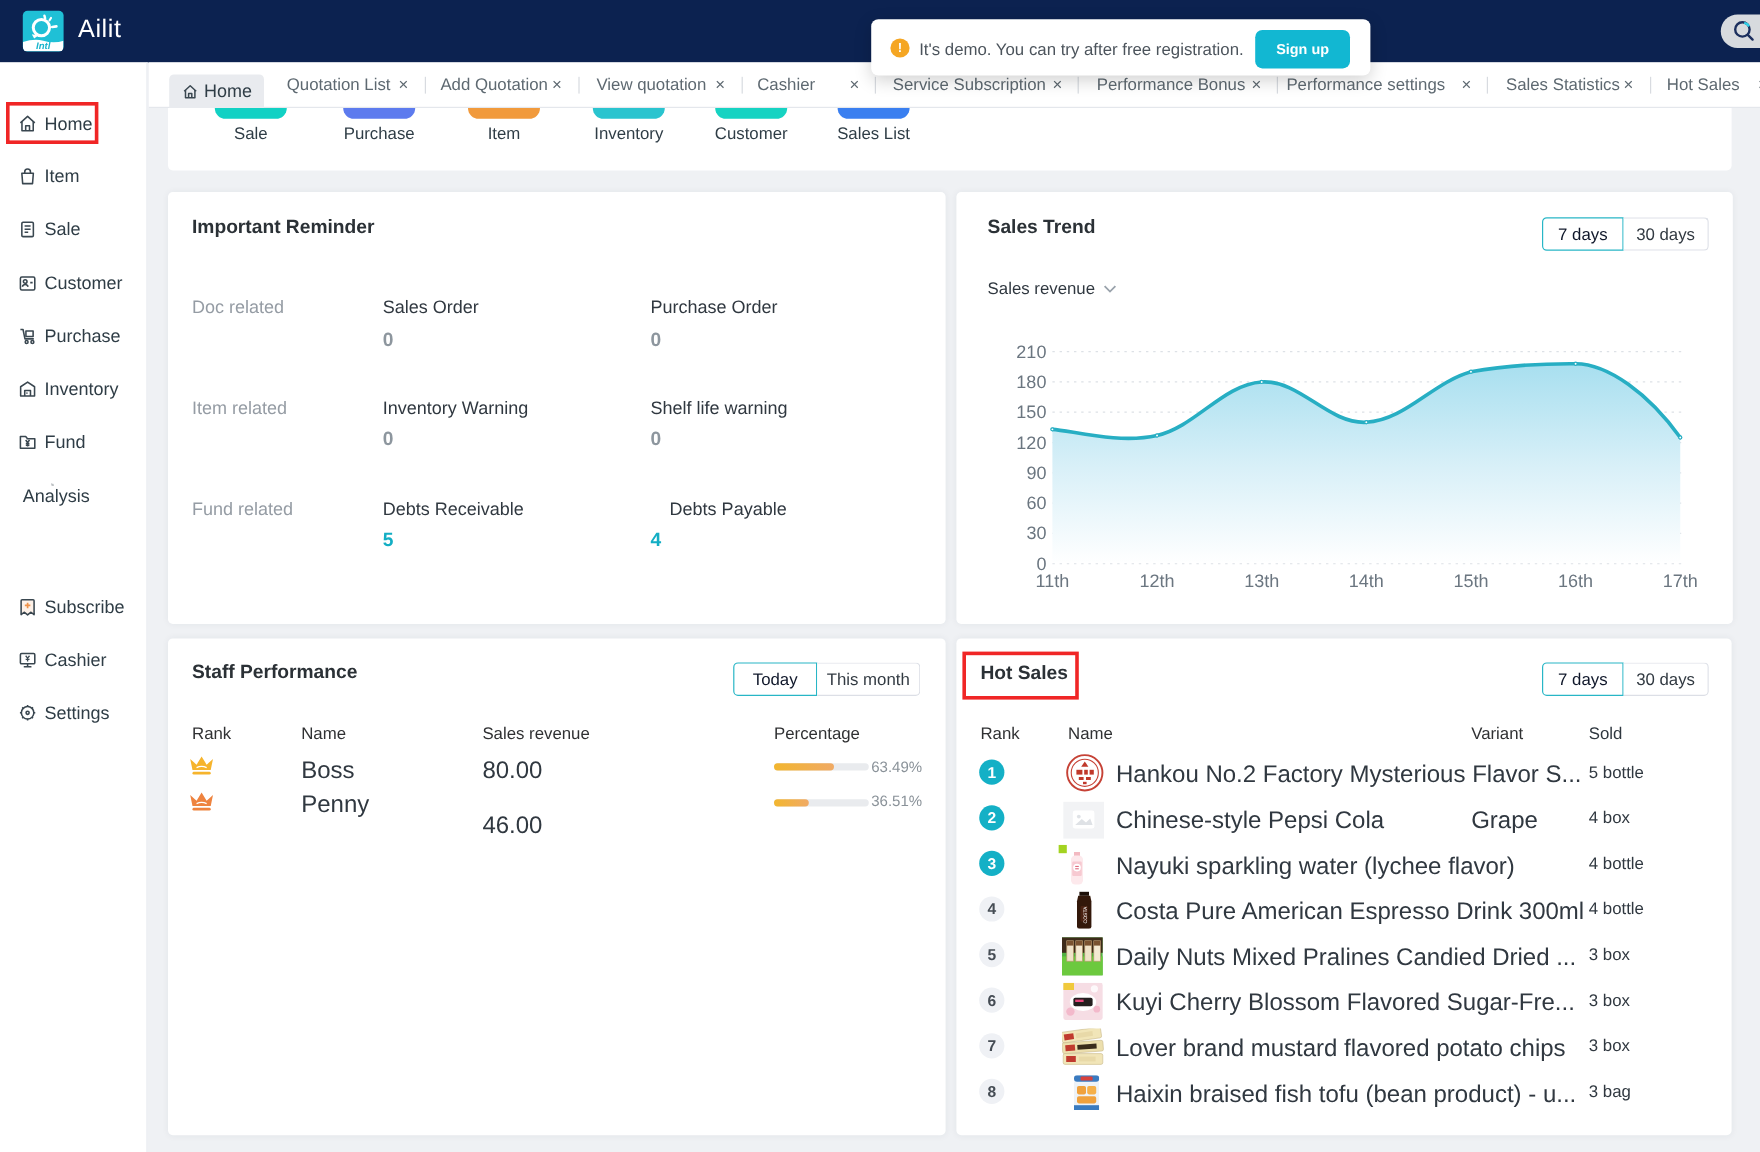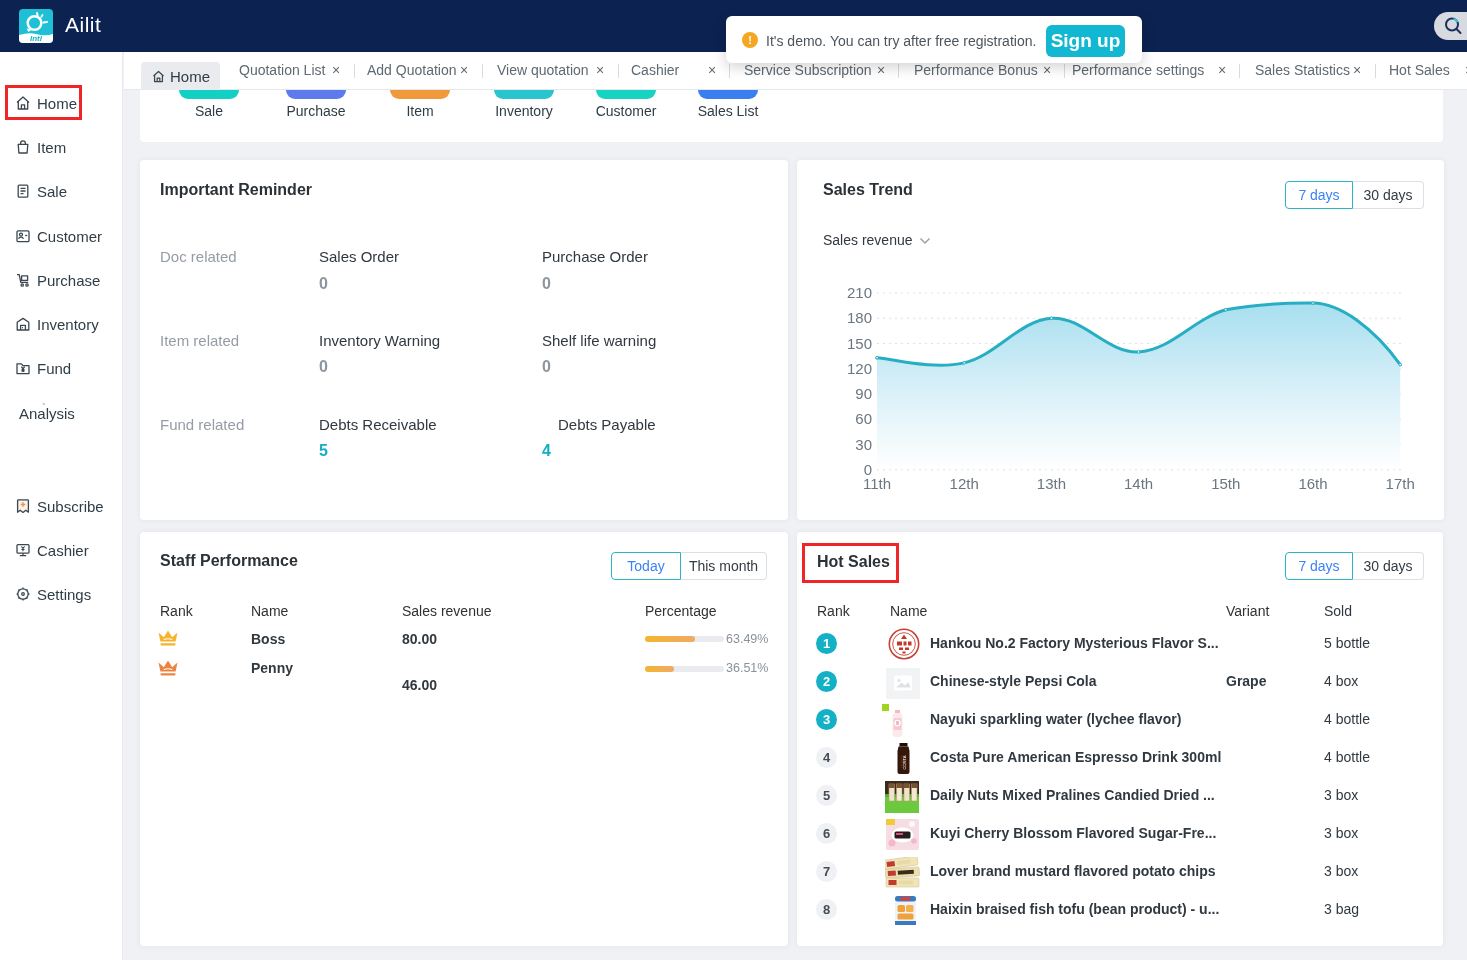--- a/index.html
+++ b/index.html
@@ -8,21 +8,21 @@
 .abs { position:absolute; }
 
 #nav { position:absolute; left:0; top:0; width:1467px; height:52px; background:#0c2250; }
 #logo { position:absolute; left:19px; top:9px; width:34px; height:34px; border-radius:4px; background:#1fc0d6; overflow:hidden; }
 #brand { position:absolute; left:65px; top:13px; color:#fff; font-size:21px; letter-spacing:0.5px; }
 #searchpill { position:absolute; left:1434px; top:12px; width:60px; height:28px; border-radius:14px; background:#d7dade; }
 
 #toast { position:absolute; left:726px; top:16px; width:416px; height:47px; background:#fff; border-radius:6px; box-shadow:0 4px 14px rgba(0,0,0,0.18); z-index:50; }
 #toast .ticon { position:absolute; left:16px; top:15.5px; width:16px; height:16px; border-radius:50%; background:#f5a623; color:#fff; font-size:11px; font-weight:bold; text-align:center; line-height:16px; }
 #toast .ttext { position:absolute; left:40px; top:16.5px; font-size:14px; color:#4c545c; }
-#toast .tbtn { position:absolute; left:320px; top:9px; width:79px; height:32px; border-radius:6px; background:#12b7d2; color:#fff; font-size:19px; font-weight:bold; text-align:center; line-height:32px; }
+#toast .tbtn { position:absolute; left:320px; top:9px; width:79px; height:32px; border-radius:6px; background:#12b7d2; color:#fff; font-size:12px; font-weight:bold; text-align:center; line-height:32px; }
 
 #side { position:absolute; left:0; top:52px; width:123px; height:908px; background:#fff; border-right:1px solid #e7eaee; }
 .sitem { position:absolute; left:14px; height:20px; display:flex; align-items:center; }
 .sitem svg { width:18px; height:18px; }
 .sitem span { margin-left:5px; font-size:15px; color:#2f3d46; }
 
 #tabbar { position:absolute; left:124px; top:52px; width:1343px; height:38px; background:#fff; border-bottom:1px solid #e4e7ec; }
 #activetab { position:absolute; left:17px; top:10px; width:79px; height:28px; background:#e9ebef; border-radius:4px 4px 0 0; display:flex; align-items:center; justify-content:center; }
 #activetab span { font-size:15px; color:#2f3d46; margin-left:4px; }
 .tab { position:absolute; top:0; height:37px; line-height:37px; font-size:14px; color:#5e6971; white-space:nowrap; }
@@ -30,28 +30,28 @@
 .tdiv { position:absolute; top:12px; width:1px; height:14px; background:#d8dbe0; }
 
 #band { position:absolute; left:140px; top:90px; width:1303px; height:52px; background:#fff; border-radius:0 0 4px 4px; }
 .pill { position:absolute; top:0; width:60px; height:9px; border-radius:0 0 10px 10px; }
 .plabel { position:absolute; top:13px; width:120px; text-align:center; font-size:14px; color:#2f3d46; }
 
 .card { position:absolute; background:#fff; border-radius:4px; box-shadow:0 0 6px rgba(31,45,61,0.06); }
 .ctitle { position:absolute; font-size:16px; font-weight:bold; color:#2b3136; }
 .btngroup { position:absolute; display:flex; height:28px; }
 .btngroup div { height:28px; line-height:26px; font-size:14px; text-align:center; background:#fff; }
-.bg-on { color:#3b82f6; border:1px solid #28b6c6; border-radius:4px 0 0 4px; }
+.bg-on { color:#0f172a; border:1px solid #28b6c6; border-radius:4px 0 0 4px; }
 .bg-off { color:#323a42; border:1px solid #dcdfe6; border-left:none; border-radius:0 4px 4px 0; }
 .glabel { position:absolute; font-size:15px; color:#959ca4; }
 .gitem { position:absolute; font-size:15px; color:#303840; }
 .gval { position:absolute; font-size:16px; font-weight:bold; color:#8d969e; }
 .gval.teal { color:#13aec4; }
 .th { position:absolute; font-size:14px; color:#303133; }
-.td { position:absolute; font-size:14px; color:#303840; white-space:nowrap;font-weight:bold; }
+.td { position:absolute; font-size:20px; color:#303840; white-space:nowrap; }
 .pct { position:absolute; font-size:12.5px; color:#8a9299; }
 .badge { position:absolute; width:21px; height:21px; border-radius:50%; text-align:center; line-height:21px; font-size:13px; font-weight:bold; }
 .badge.top { background:#14b0c6; color:#fff; }
 .badge.low { background:#eff1f5; color:#454c54; }
 .sold { position:absolute; font-size:14px; color:#303840; width:100px; }
 .redbox { position:absolute; border:3px solid #f02626; z-index:60; }
 .prodimg { position:absolute; }
 </style>
 </head>
 <body>

